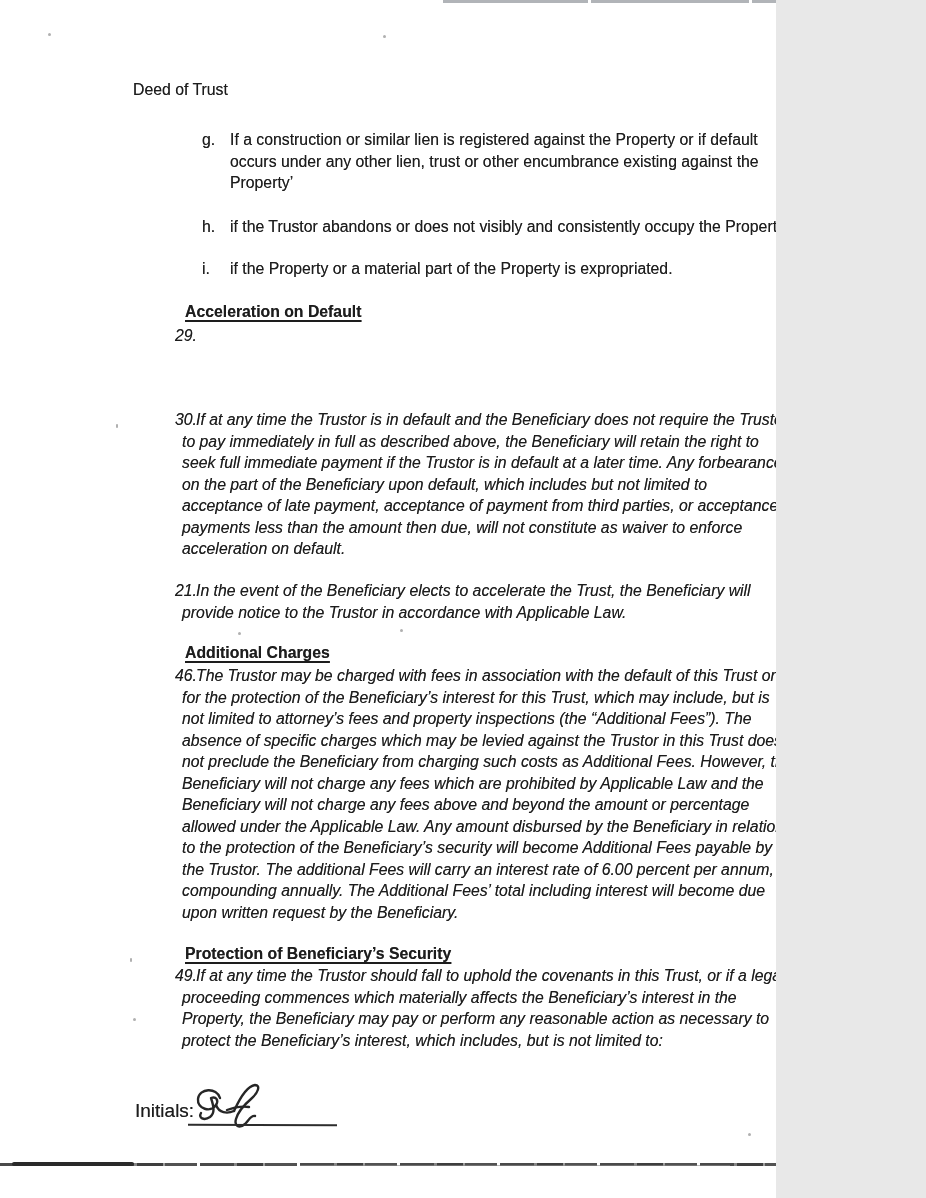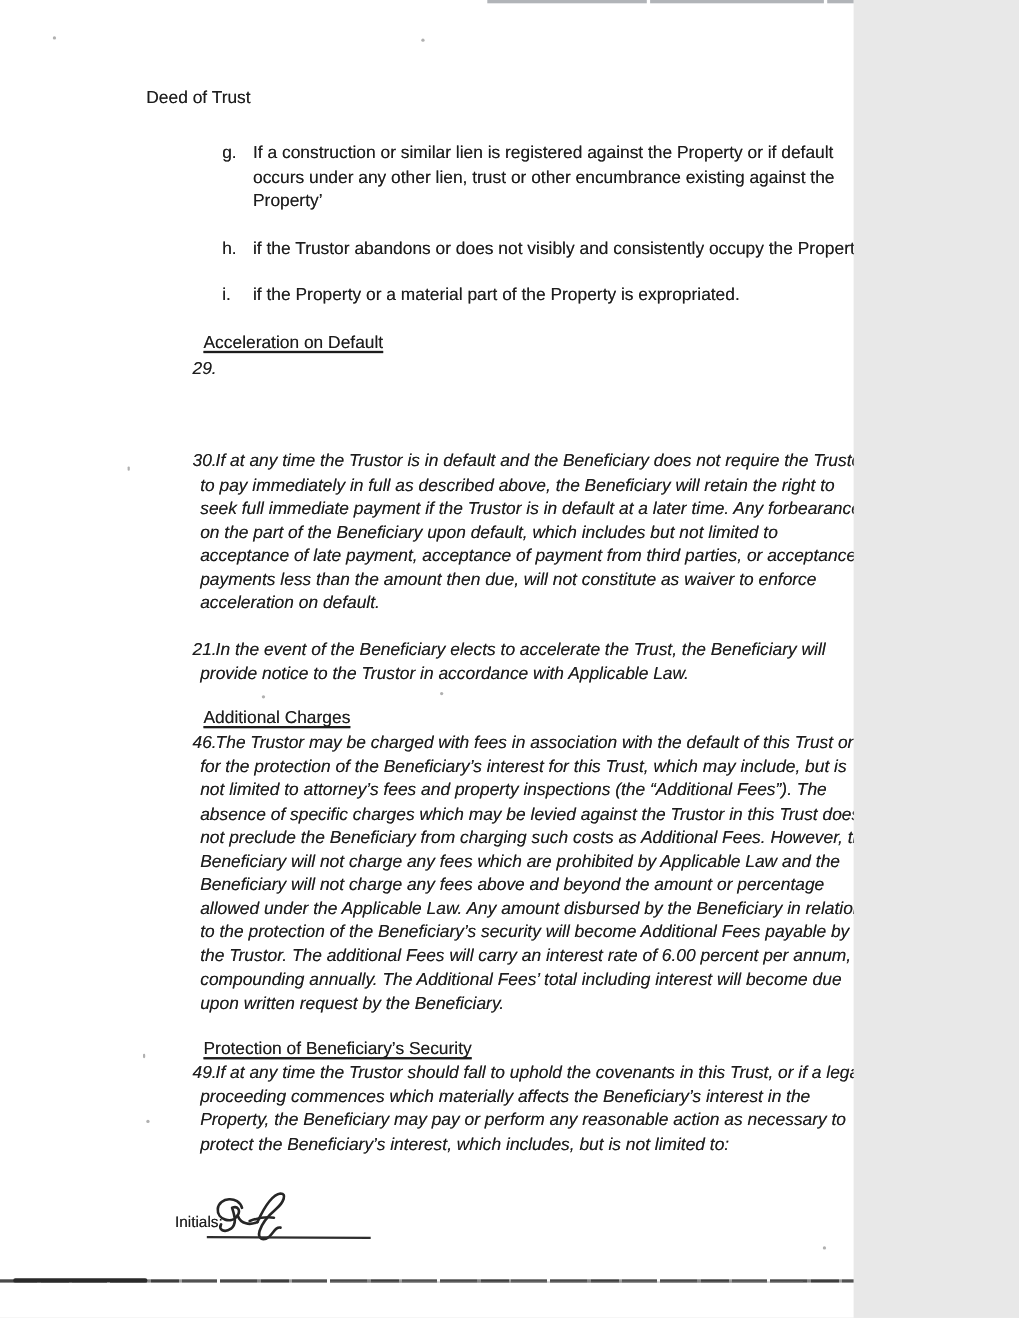--- a/index.html
+++ b/index.html
@@ -15,25 +15,25 @@
   
   .li{position:absolute;left:0;width:926px;}
   .li .mk{position:absolute;left:202px;top:0;}
   .li .tx{margin-left:230px;width:640px;white-space:pre-wrap;}
   
   .cl{position:absolute;left:0;width:926px;font-style:italic;}
   .cl .mk{position:absolute;left:175px;top:0;}
   .cl .tx{margin-left:182px;width:720px;white-space:pre-wrap;text-indent:14px;}
   
   .sec-h{
-    position:absolute;left:185px;font-weight:normal;
+    position:absolute;left:185px;font-weight:bold;
     text-decoration:underline;text-decoration-thickness:1.8px;text-underline-offset:3px;
   }
   
-  .initials-label{position:absolute;left:135px;top:1100px;font-size:14px;margin-left:24px;}
+  .initials-label{position:absolute;left:135px;top:1100px;font-size:19px;}
   .sig-underline{position:absolute;left:188px;top:1124px;width:149px;height:2px;background:#2d2d2d;transform:rotate(.25deg);}
   .sig-svg{position:absolute;left:189px;top:1080px;}
   
   .topline-seg{position:absolute;top:0;height:3px;background:#b1b4b8;}
   .bottomline{
     position:absolute;left:0;top:1163px;width:926px;height:3px;
     background:repeating-linear-gradient(90deg,
       #4a4a4a 0 34px,#868686 34px 37px,#3e3e3e 37px 63px,
       #9c9c9c 63px 65px,#525252 65px 97px,rgba(255,255,255,0) 97px 100px);
   }

